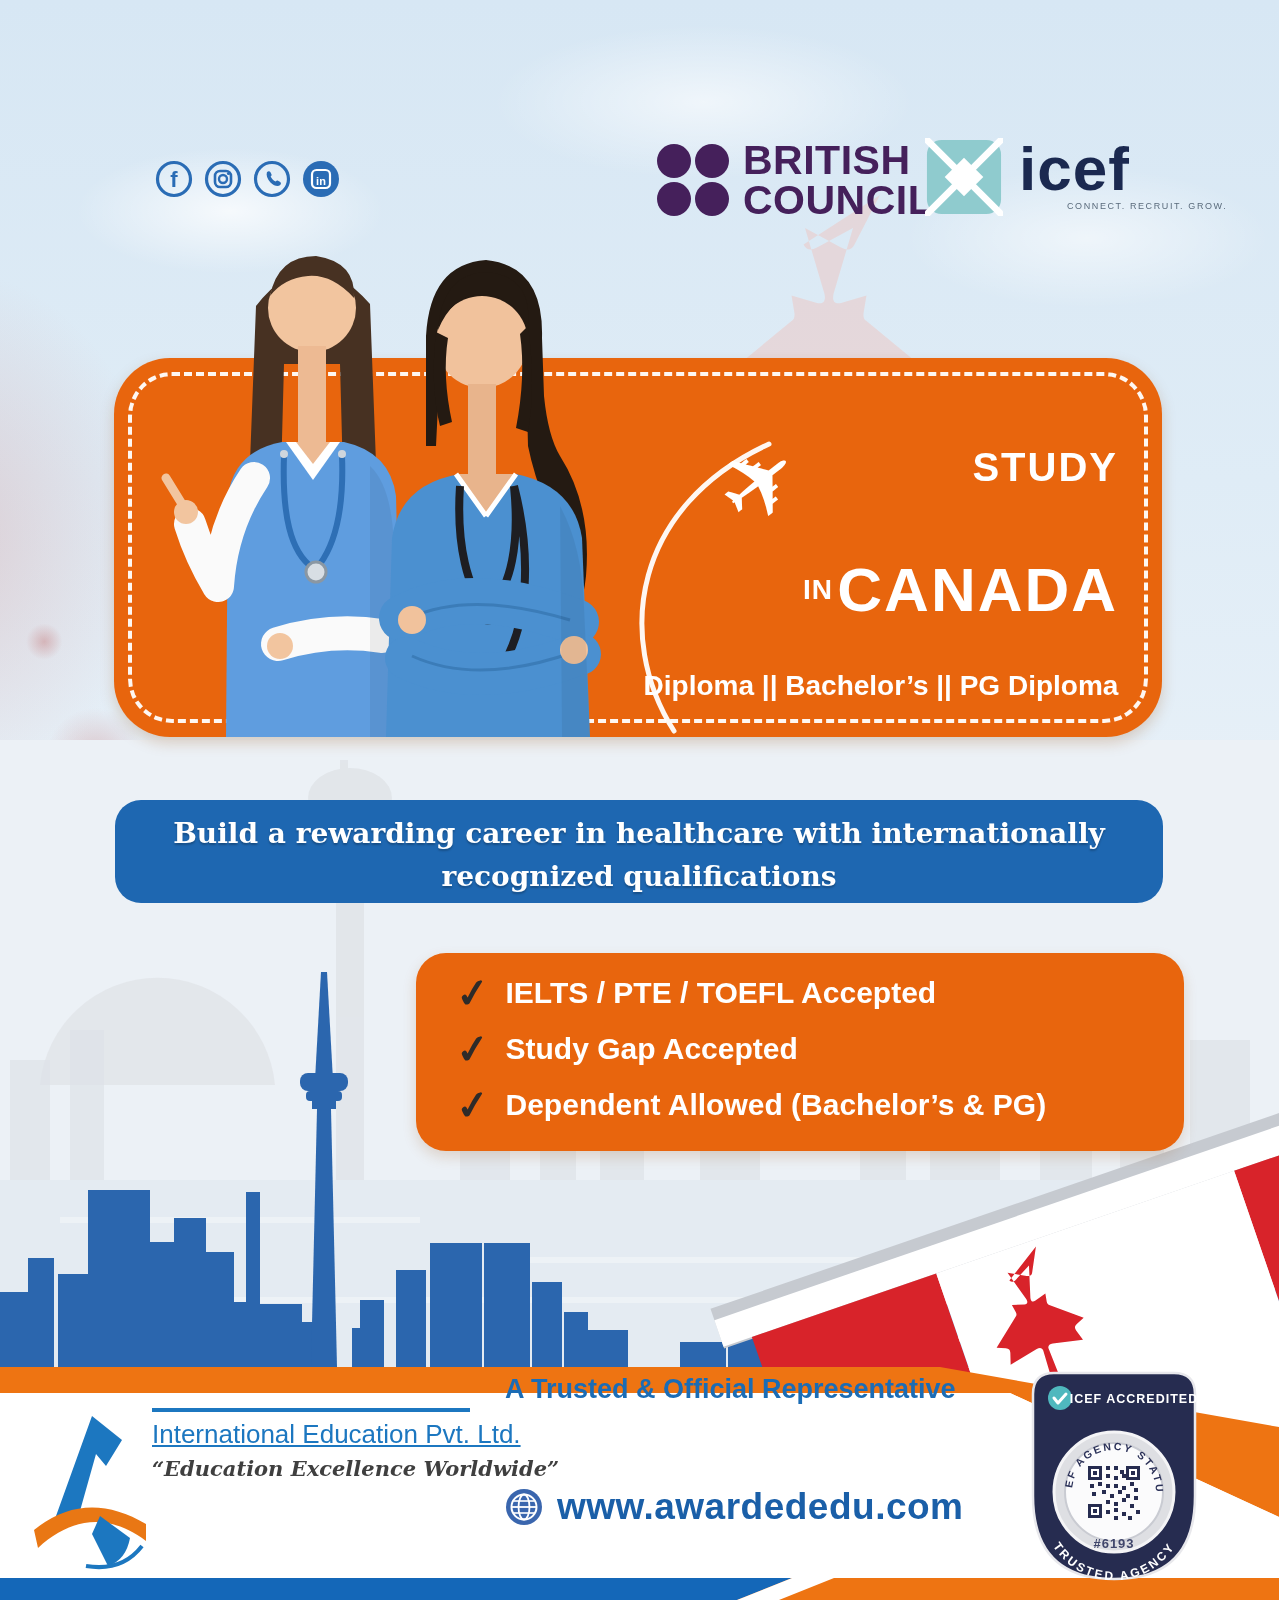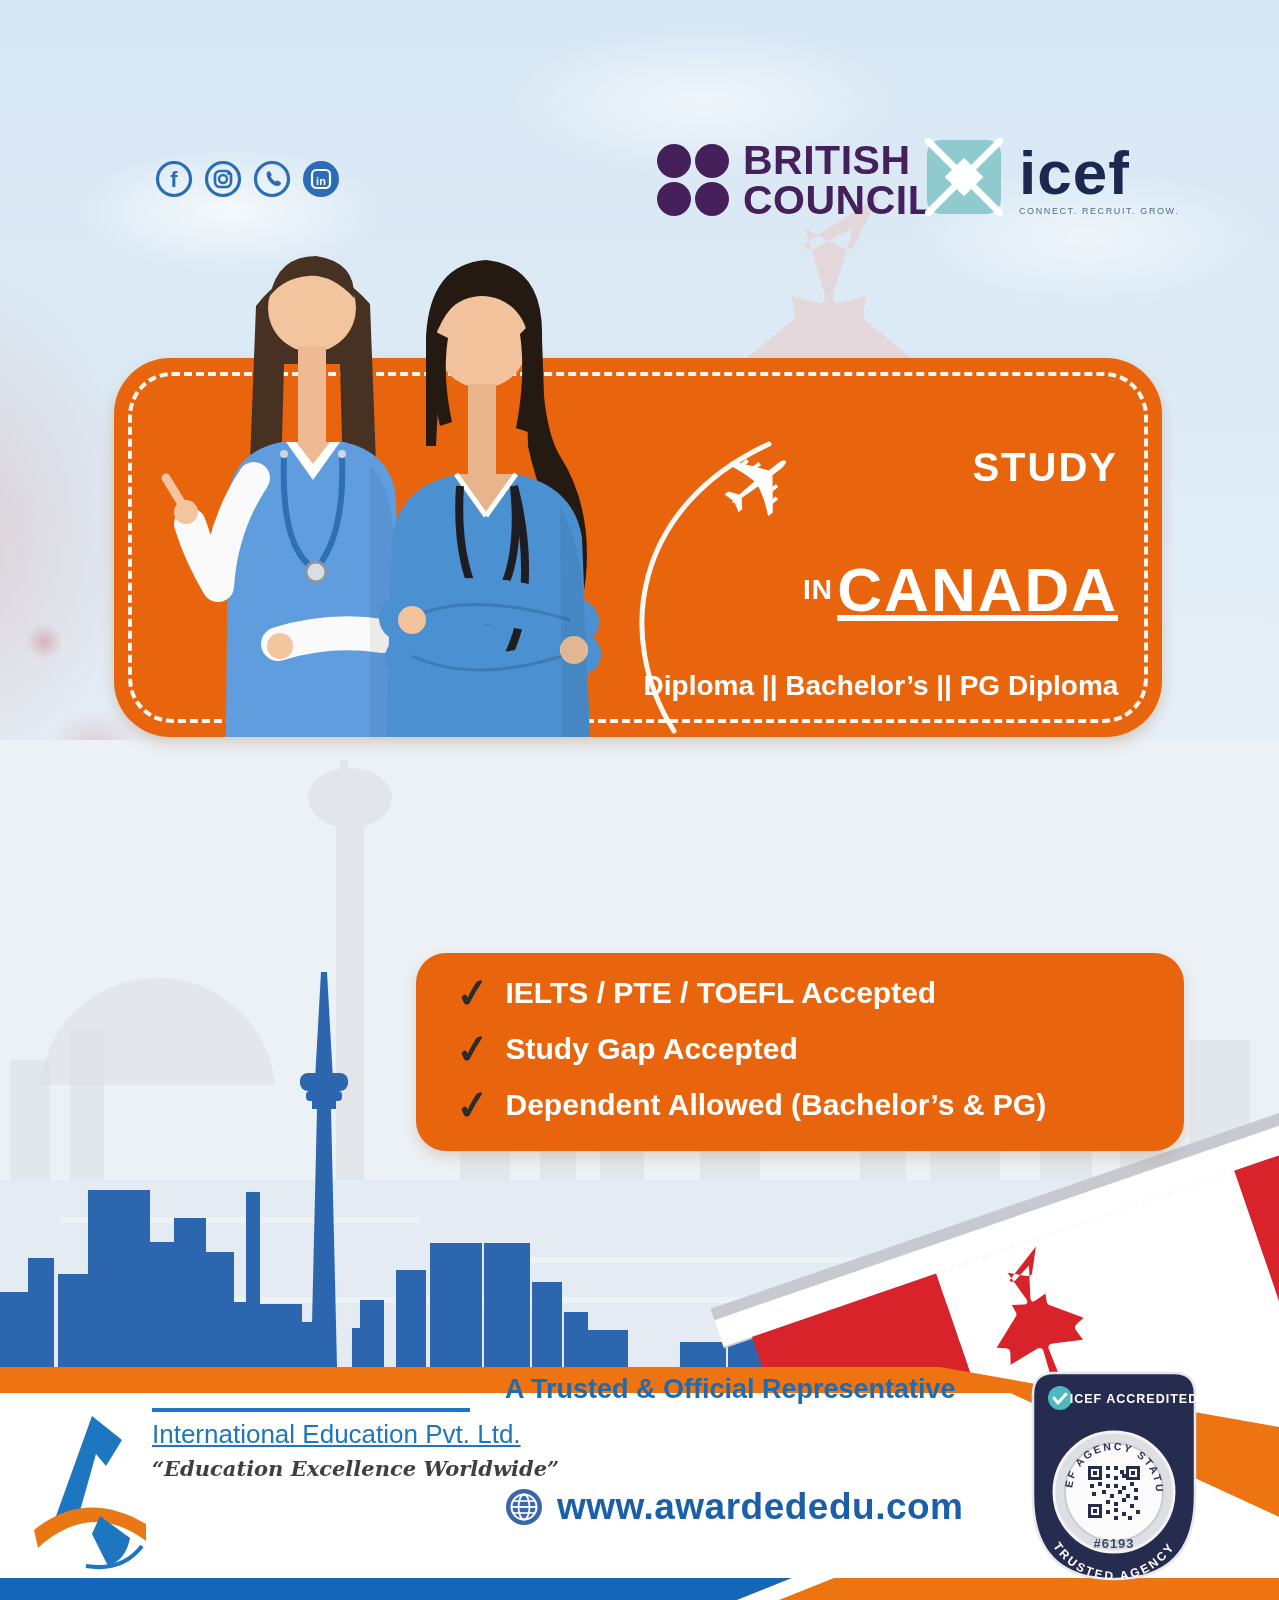--- a/index.html
+++ b/index.html
@@ -19,32 +19,32 @@
       radial-gradient(70px 70px at 28% 58%,rgba(198,120,120,.35),rgba(198,120,120,0) 70%),
       radial-gradient(26px 26px at 13% 46%,rgba(190,105,105,.4),rgba(190,105,105,0) 70%),
       radial-gradient(42px 42px at 36% 70%,rgba(205,130,130,.32),rgba(205,130,130,0) 70%),
       radial-gradient(180px 260px at -10% 80%,rgba(210,150,150,.3),rgba(210,150,150,0) 70%);}
   #photo-backdrop{left:0;top:740px;width:1279px;height:627px;z-index:1;}
   #maple-watermark{left:600px;top:170px;width:560px;height:370px;z-index:1;opacity:.55;}
   
   #social{left:155px;top:160px;z-index:3;display:flex;gap:11px;}
   #bc-logo{left:655px;top:140px;z-index:3;display:flex;align-items:center;gap:12px;}
   .bc-text{color:#45205B;font-weight:bold;font-size:41px;line-height:.98;letter-spacing:.5px;}
-  #icef-logo{left:925px;top:138px;z-index:3;display:flex;align-items:flex-end;gap:16px;}
+  #icef-logo{left:925px;top:138px;z-index:3;display:flex;align-items:center;gap:16px;}
   .icef-name{color:#1B2950;font-weight:bold;font-size:62px;line-height:.85;letter-spacing:1px;}
-  .icef-tag{color:#5A6B7C;font-size:9px;letter-spacing:1.6px;margin-top:6px;text-align:right;}
+  .icef-tag{color:#5A6B7C;font-size:9px;letter-spacing:1.6px;margin-top:6px;text-align:right;margin-left:48px;}
   
   #hero-card{left:114px;top:358px;width:1048px;height:379px;background:#E8650D;border-radius:56px;
     z-index:3;overflow:hidden;box-shadow:0 6px 14px rgba(160,90,30,.25);}
   #hero-dash{position:absolute;inset:14px;border:4px dashed rgba(255,255,255,.95);border-radius:44px;}
   .hero-kicker{position:absolute;right:44px;top:52px;color:#fff;font-size:40px;font-weight:bold;letter-spacing:2px;margin-top:35px;}
   .hero-title{position:absolute;right:44px;top:98px;color:#fff;font-size:68px;font-weight:bold;}
   .hero-loc{position:absolute;right:44px;top:196px;color:#fff;}
   .hero-loc .in{font-size:28px;font-weight:bold;vertical-align:12px;letter-spacing:1px;}
-  .hero-loc .country{font-size:62px;font-weight:bold;letter-spacing:2px;text-decoration:underline;}
+  .hero-loc .country{font-size:62px;font-weight:bold;letter-spacing:2px;}
   .hero-programs{position:absolute;right:26px;top:312px;width:510px;text-align:center;color:#fff;
     font-size:28px;font-weight:bold;}
   
   #banner{left:115px;top:800px;width:1048px;height:103px;background:#1E67B1;border-radius:26px;z-index:3;
     color:#fff;text-align:center;font-family:"DejaVu Serif",serif;font-weight:bold;font-size:28px;
     line-height:1.55;padding-top:12px;box-sizing:border-box;text-shadow:0 2px 2px rgba(0,0,0,.25);}
   
   #skyline{left:0;top:960px;width:1279px;height:407px;z-index:4;}
   
   #benefits{left:416px;top:953px;width:768px;height:198px;background:#E8650D;border-radius:30px;z-index:6;
@@ -213,20 +213,24 @@
     <circle cx="358" cy="366" r="11" fill="#3A3A3E" stroke="#191919" stroke-width="3"></circle>
     <circle cx="372" cy="424" r="6" fill="#555"></circle>
     <path d="M272,372 Q340,336 446,376" fill="none" stroke="#4B90D0" stroke-width="46" stroke-linecap="round"></path>
     <path d="M276,412 Q348,446 450,408" fill="none" stroke="#4B90D0" stroke-width="42" stroke-linecap="round"></path>
     <path d="M280,372 Q340,344 440,374 M282,410 Q348,440 444,406" fill="none" stroke="#3B7CB8" stroke-width="3"></path>
     <circle cx="282" cy="374" r="14" fill="#F1C29C"></circle>
     <circle cx="444" cy="404" r="14" fill="#F1C29C"></circle>
     <path d="M430,260 Q452,300 454,360 L460,491 L432,491 Z" fill="rgba(0,0,0,.06)"></path>
   </svg>
 
+  <div id="banner" class="abs">
+    <div>Build a rewarding career in healthcare with internationally</div>
+    <div>recognized qualifications</div>
+  </div>
 
   <svg id="skyline" class="abs" viewBox="0 0 1279 407">
     <g fill="#2B66AE">
       <rect x="0" y="332" width="32" height="75"></rect>
       <rect x="28" y="298" width="26" height="109"></rect>
       <rect x="58" y="314" width="34" height="93"></rect>
       <rect x="88" y="230" width="62" height="177"></rect>
       <rect x="150" y="282" width="26" height="125"></rect>
       <rect x="174" y="258" width="32" height="149"></rect>
       <rect x="204" y="292" width="30" height="115"></rect>

